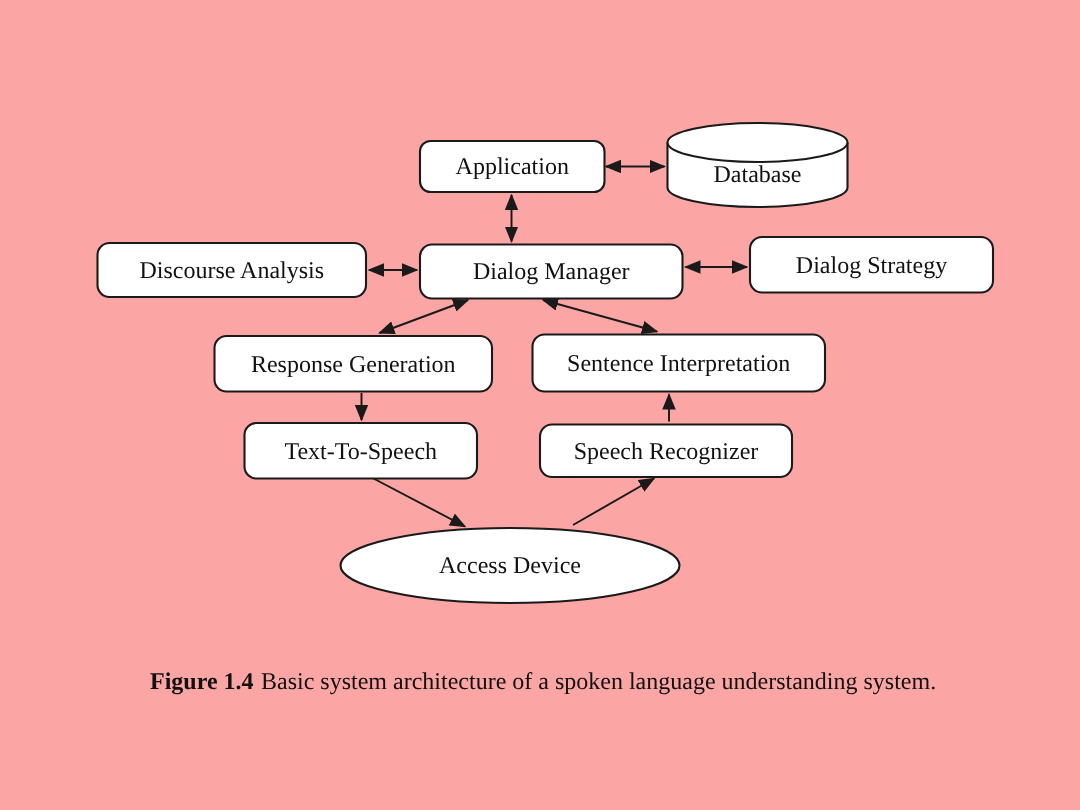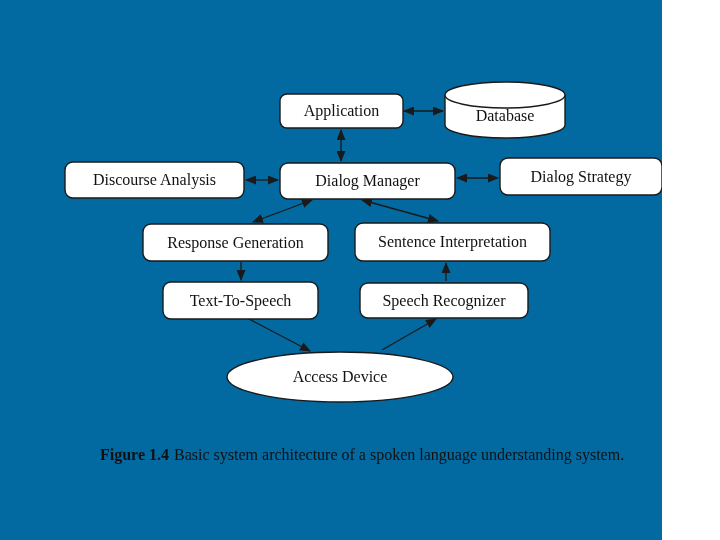--- a/index.html
+++ b/index.html
@@ -1,21 +1,21 @@
 <!DOCTYPE html>
 <html><head>
 <meta charset="utf-8">
 <style>
   html, body { margin: 0; padding: 0; }
   body { background: #ffffff; }
   .stage {
     position: relative;
-    width: 662px;
+    width: 720px;
     height: 540px;
-    background: #0369a1;
+    background: #fca5a5;
     font-family: "Liberation Serif", serif;
     overflow: hidden;
   }
   .diagram-svg {
     position: absolute;
     left: 0; top: 0;
     width: 720px; height: 540px;
   }
   .node-shape {
     fill: #ffffff;

